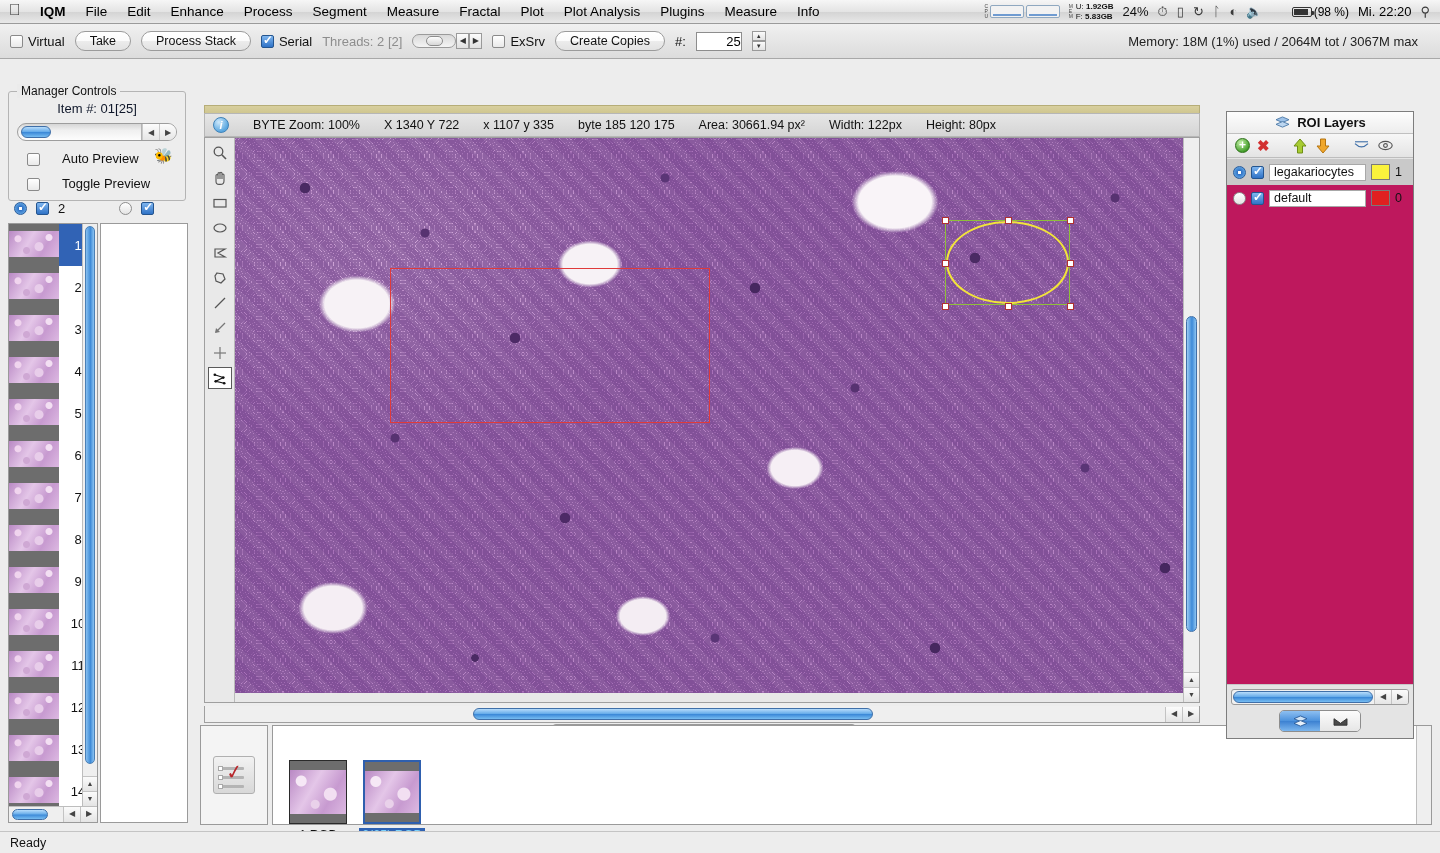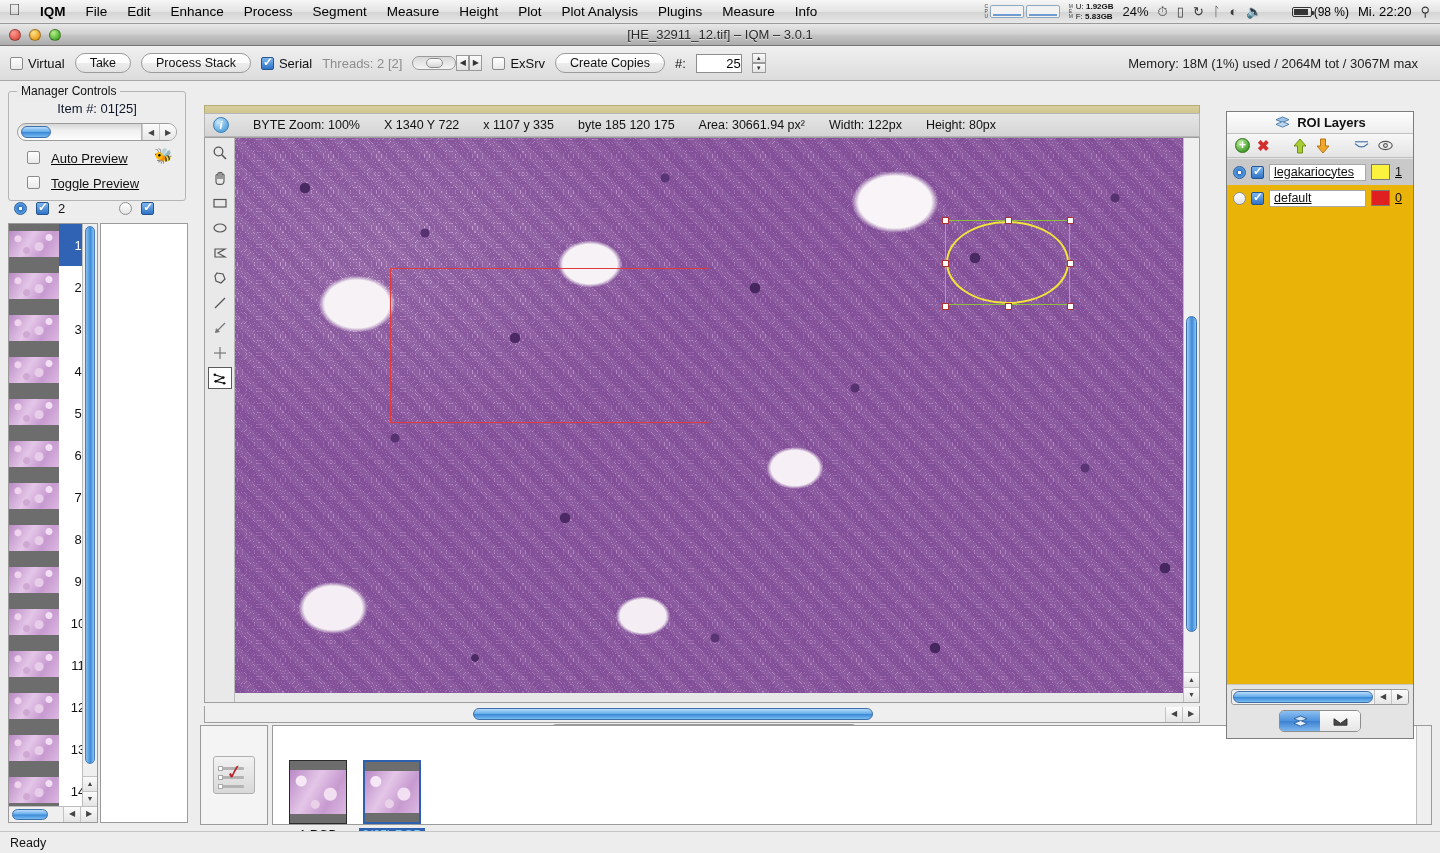--- a/index.html
+++ b/index.html
@@ -174,21 +174,21 @@
     position: absolute; left: 3px; top: 2px; width: 30px; height: 12px;
     border-radius: 6px; border: 1px solid #3f6fa8;
     background: linear-gradient(to bottom, #b7dcfb 0%, #6aaeea 45%, #3d8ad8 55%, #77bdf2 100%);
   }
   .aqua-arrows { display: flex; border-left: 1px solid #b3b3b3; }
   .aqua-arrow {
     width: 17px; display: flex; align-items: center; justify-content: center;
     font-size: 8px; color: #444; border-left: 1px solid #c9c9c9;
     background: linear-gradient(to bottom, #fcfcfc, #e6e6e6);
   }
-  .gb-chk { margin: 10px 0 0 18px; display: flex; align-items: flex-start; gap: 11px; text-decoration: underline; }
+  .gb-chk { margin: 10px 0 0 18px; display: flex; align-items: flex-end; gap: 22px; }
   .bee-icon {
     position: absolute; right: 14px; top: 55px; width: 17px; height: 17px;
     font-size: 15px; line-height: 17px; color: #d08a15; text-align: center;
   }
   .radio-row {
     position: absolute; left: 14px; top: 120px; display: flex; align-items: center; gap: 9px;
   }
   .radio {
     width: 13px; height: 13px; border-radius: 50%; border: 1px solid #8e8e8e;
     background: linear-gradient(to bottom, #fff, #e4e4e4); display: inline-block;
@@ -454,21 +454,21 @@
     border-bottom: 1px solid #bdbdbd;
     display: flex; align-items: center; gap: 7px; padding: 0 8px;
   }
   .plus-icon {
     width: 15px; height: 15px; border-radius: 50%;
     background: radial-gradient(circle at 35% 30%, #c4f0a8, #3f9b26 75%);
     border: 1px solid #2c7018; color: #fff; font-size: 12px; font-weight: bold;
     line-height: 13px; text-align: center;
   }
   .x-icon { color: #d22f2f; font-size: 15px; font-weight: bold; line-height: 1; }
-  .roi-list { position: absolute; left: 0; right: 0; top: 47px; bottom: 54px; background: #eab308; text-decoration: underline; }
+  .roi-list { position: absolute; left: 0; right: 0; top: 47px; bottom: 54px; background: #be185d; }
   .roi-row {
     display: flex; align-items: center; gap: 5px; height: 26px; padding: 0 6px;
   }
   .roi-row.sel { background: #c9c9c9; }
   .roi-name {
     flex: 1; height: 17px; border: 1px solid #a8a8a8; background: #fff;
     font-size: 12.5px; color: #111; line-height: 15px; padding-left: 4px;
     overflow: hidden; white-space: nowrap;
   }
   .swatch { width: 19px; height: 16px; border: 1px solid #7a7a7a; }
@@ -511,21 +511,21 @@
 
 <div class="menubar">
   <div class="apple-logo"></div>
   <div class="menu-item bold">IQM</div>
   <div class="menu-item">File</div>
   <div class="menu-item">Edit</div>
   <div class="menu-item">Enhance</div>
   <div class="menu-item">Process</div>
   <div class="menu-item">Segment</div>
   <div class="menu-item">Measure</div>
-  <div class="menu-item">Height</div>
+  <div class="menu-item">Fractal</div>
   <div class="menu-item">Plot</div>
   <div class="menu-item">Plot Analysis</div>
   <div class="menu-item">Plugins</div>
   <div class="menu-item">Measure</div>
   <div class="menu-item">Info</div>
 
   <div class="menu-right">
     <div class="cpu-meter">
       <div class="cpu-lbl">C<br>P<br>U</div>
       <div class="cpu-bar"></div>
@@ -551,28 +551,20 @@
       <span class="batt-body"></span>
       <span>(98 %)</span>
     </div>
     <div class="clock">Mi. 22:20</div>
     <div class="sysicon">⚲</div>
   </div>
 </div>
 
 <div class="app-window">
 
-  <div class="titlebar">
-    <div class="traffic">
-      <div class="tl red"></div>
-      <div class="tl yel"></div>
-      <div class="tl grn"></div>
-    </div>
-    <div class="win-title">[HE_32911_12.tif] – IQM – 3.0.1</div>
-  </div>
 
   <div class="toolbar">
     <label class="chk">
       <span class="chkbox"></span>
       <span class="lbl">Virtual</span>
     </label>
     <button class="pill-btn">Take</button>
     <button class="pill-btn">Process Stack</button>
     <label class="chk">
       <span class="chkbox on"></span>

